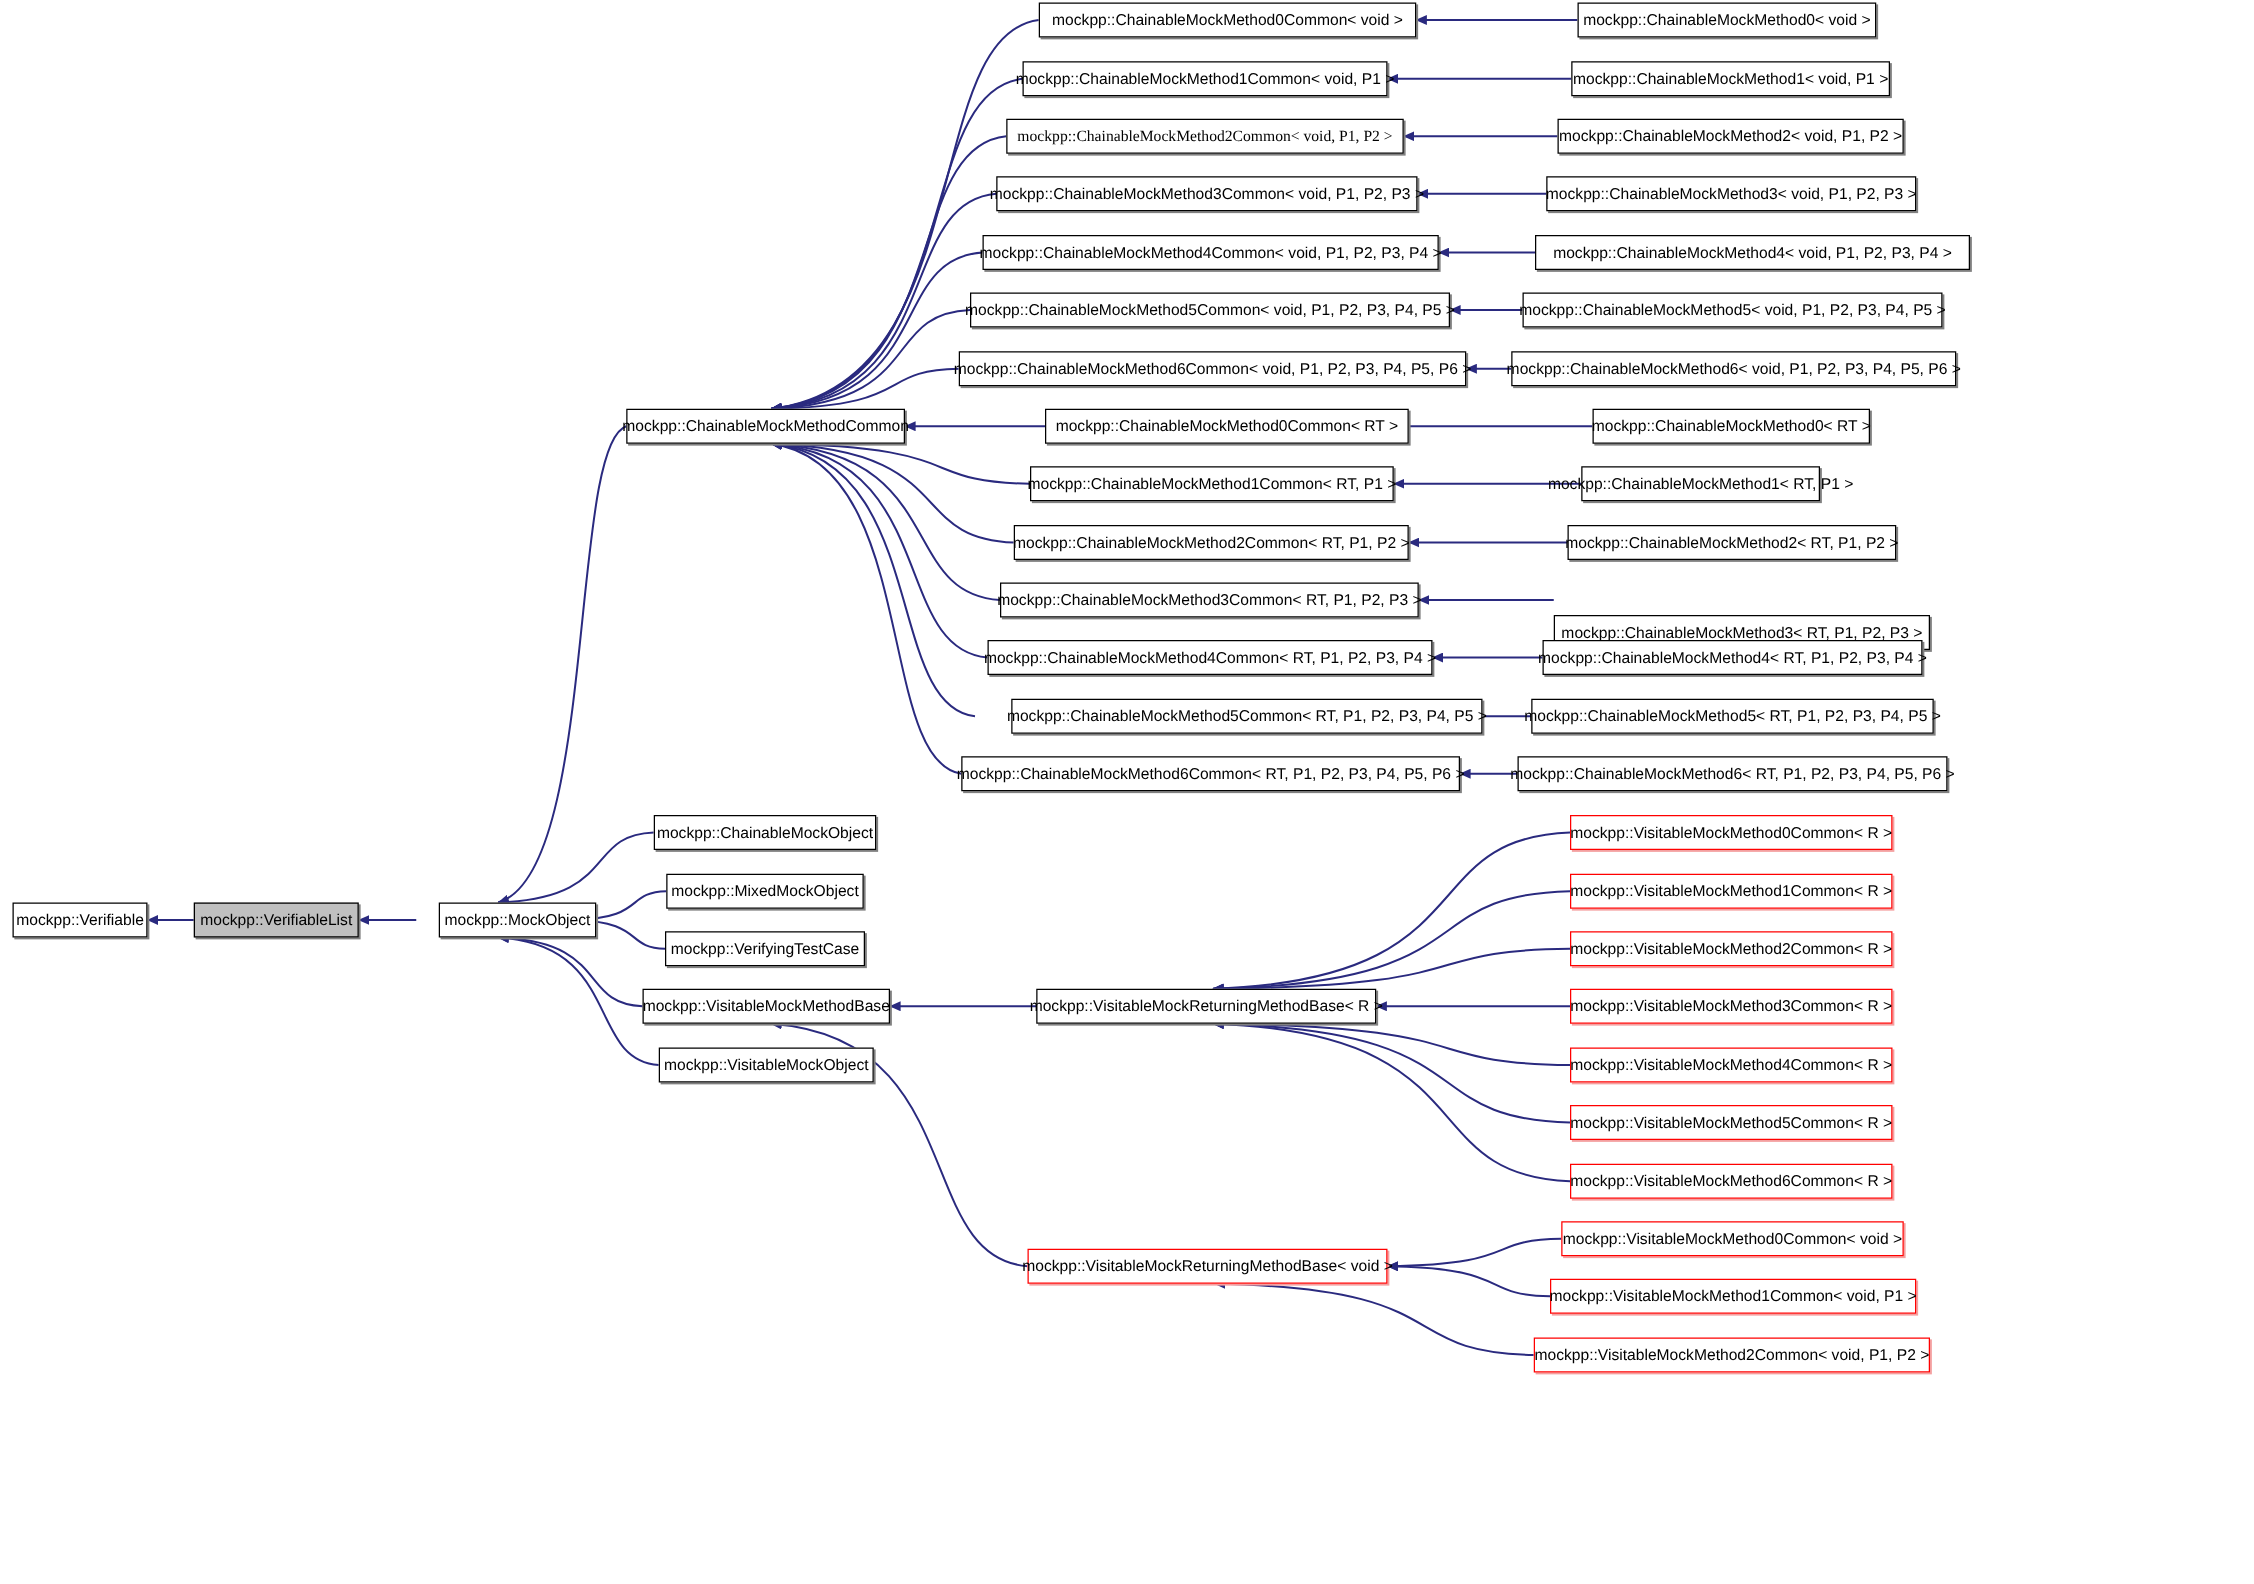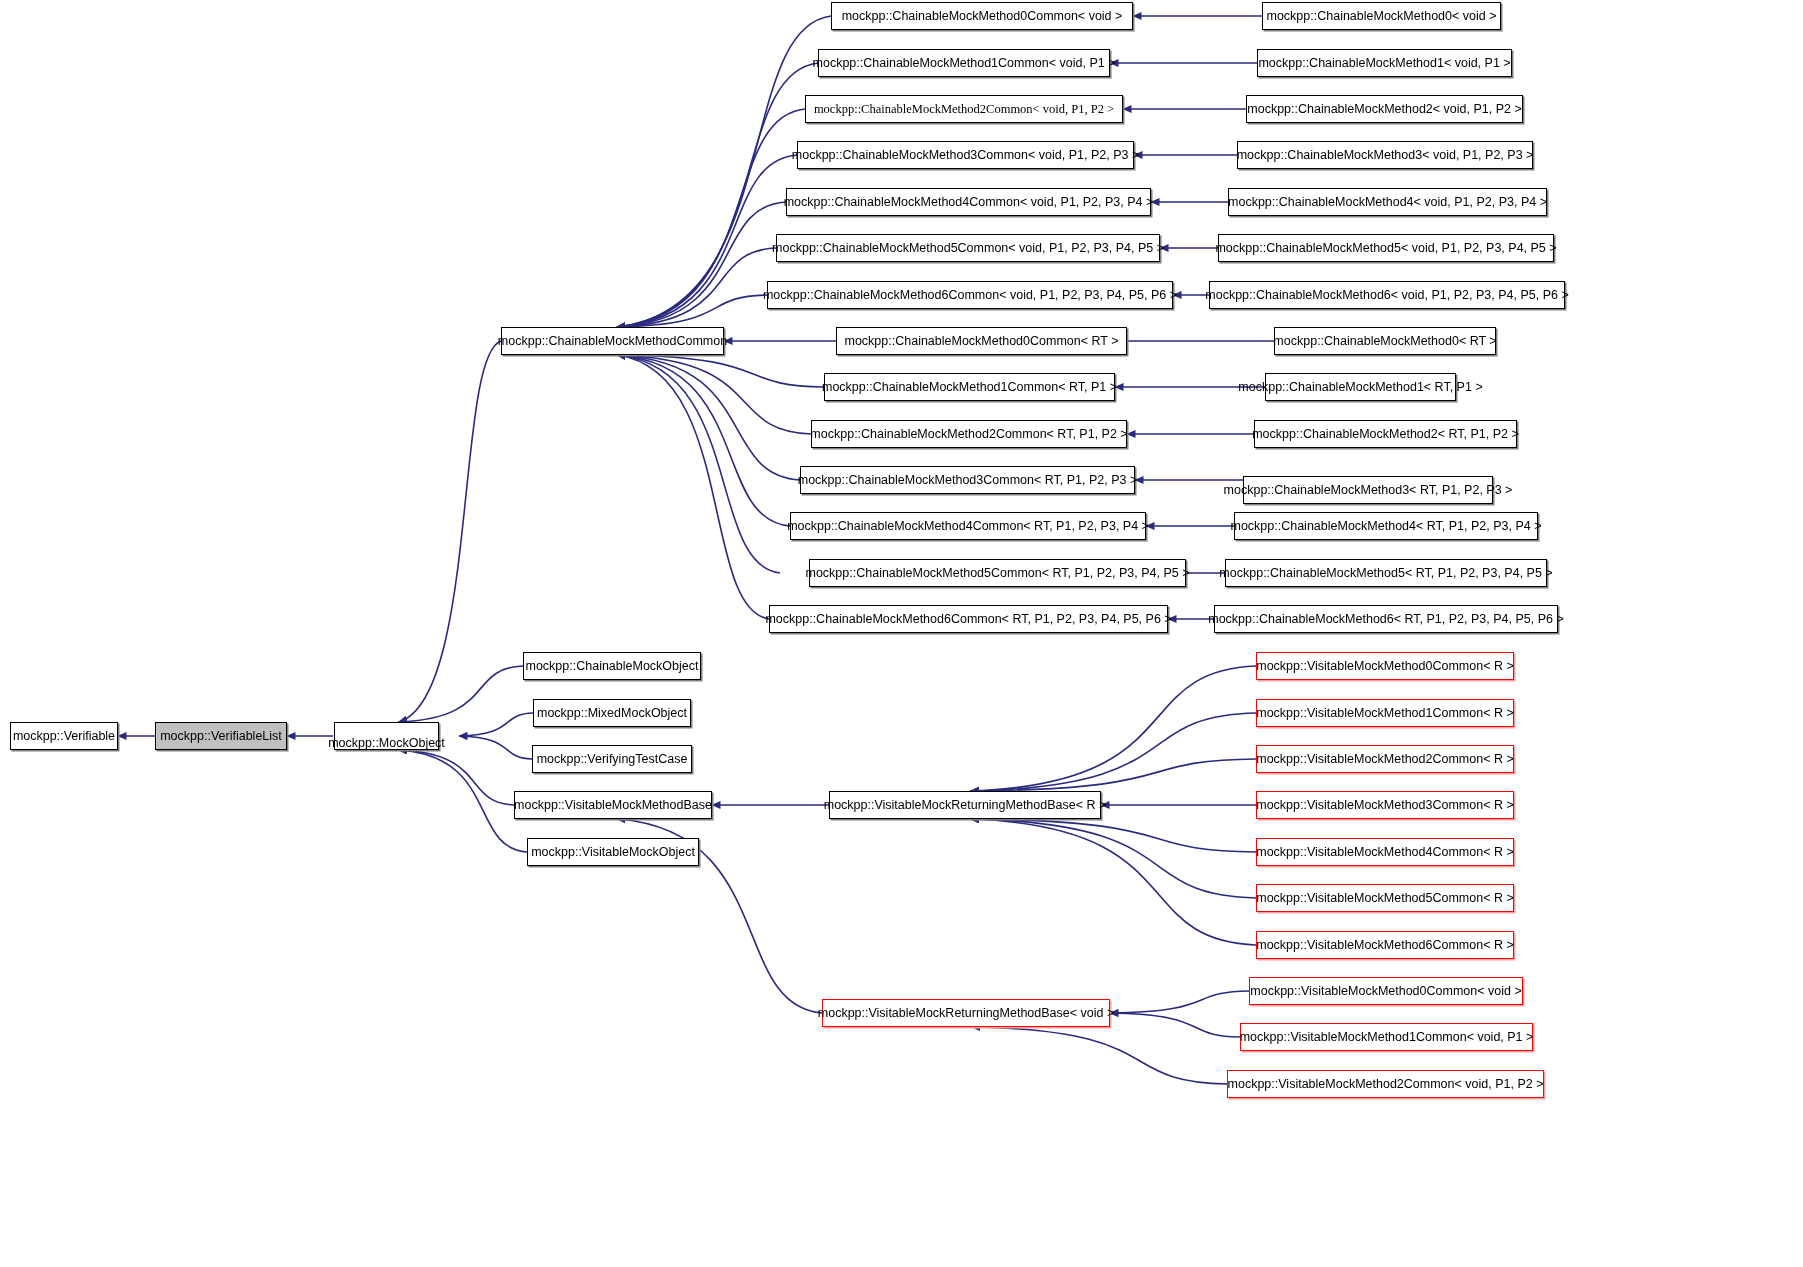--- a/index.html
+++ b/index.html
@@ -110,21 +110,21 @@
       <path d="M1240,1037 C1181.5,1036.04 1211.4,1014.44 1110,1013" stroke="#2a2a7f" stroke-width="1.6" fill="none" marker-end="url(#arrowhead)"></path>
       <path d="M1227,1084 C1112.142,1081.72 1170.8472,1030.42 971.76,1027" stroke="#2a2a7f" stroke-width="1.6" fill="none" marker-end="url(#arrowhead)"></path>
     </svg>
   <div id="nodes">
       <div class="node" style="left: 10px; top: 722px; width: 108px;">
         <span class="lbl">mockpp::Verifiable</span>
       </div>
       <div class="node highlight" style="left: 155px; top: 722px; width: 132px;">
         <span class="lbl">mockpp::VerifiableList</span>
       </div>
-      <div class="node" style="left: 334px; top: 722px; width: 105px; align-items: flex-end;">
+      <div class="node" style="left: 351px; top: 722px; width: 126px;">
         <span class="lbl">mockpp::MockObject</span>
       </div>
       <div class="node" style="left: 501px; top: 327px; width: 223px;">
         <span class="lbl">mockpp::ChainableMockMethodCommon</span>
       </div>
       <div class="node" style="left: 831px; top: 2px; width: 302px;">
         <span class="lbl">mockpp::ChainableMockMethod0Common&lt; void &gt;</span>
       </div>
       <div class="node" style="left: 818px; top: 49px; width: 292px;">
         <span class="lbl">mockpp::ChainableMockMethod1Common&lt; void, P1 &gt;</span>
@@ -170,39 +170,39 @@
       </div>
       <div class="node" style="left: 1257px; top: 49px; width: 255px;">
         <span class="lbl">mockpp::ChainableMockMethod1&lt; void, P1 &gt;</span>
       </div>
       <div class="node" style="left: 1246px; top: 95px; width: 277px;">
         <span class="lbl">mockpp::ChainableMockMethod2&lt; void, P1, P2 &gt;</span>
       </div>
       <div class="node" style="left: 1237px; top: 141px; width: 296px;">
         <span class="lbl">mockpp::ChainableMockMethod3&lt; void, P1, P2, P3 &gt;</span>
       </div>
-      <div class="node" style="left: 1228px; top: 188px; width: 319px; text-align: right;">
+      <div class="node" style="left: 1228px; top: 188px; width: 348px; text-align: right;">
         <span class="lbl">mockpp::ChainableMockMethod4&lt; void, P1, P2, P3, P4 &gt;</span>
       </div>
       <div class="node" style="left: 1218px; top: 234px; width: 336px;">
         <span class="lbl">mockpp::ChainableMockMethod5&lt; void, P1, P2, P3, P4, P5 &gt;</span>
       </div>
       <div class="node" style="left: 1209px; top: 281px; width: 356px;">
         <span class="lbl">mockpp::ChainableMockMethod6&lt; void, P1, P2, P3, P4, P5, P6 &gt;</span>
       </div>
       <div class="node" style="left: 1274px; top: 327px; width: 222px;">
         <span class="lbl">mockpp::ChainableMockMethod0&lt; RT &gt;</span>
       </div>
       <div class="node" style="left: 1265px; top: 373px; width: 191px;">
         <span class="lbl">mockpp::ChainableMockMethod1&lt; RT, P1 &gt;</span>
       </div>
       <div class="node" style="left: 1254px; top: 420px; width: 263px;">
         <span class="lbl">mockpp::ChainableMockMethod2&lt; RT, P1, P2 &gt;</span>
       </div>
-      <div class="node" style="left: 1243px; top: 476px; width: 250px;">
+      <div class="node" style="left: 1243px; top: 492px; width: 301px;">
         <span class="lbl">mockpp::ChainableMockMethod3&lt; RT, P1, P2, P3 &gt;</span>
       </div>
       <div class="node" style="left: 1234px; top: 512px; width: 304px;">
         <span class="lbl">mockpp::ChainableMockMethod4&lt; RT, P1, P2, P3, P4 &gt;</span>
       </div>
       <div class="node" style="left: 1225px; top: 559px; width: 322px;">
         <span class="lbl">mockpp::ChainableMockMethod5&lt; RT, P1, P2, P3, P4, P5 &gt;</span>
       </div>
       <div class="node" style="left: 1214px; top: 605px; width: 344px;">
         <span class="lbl">mockpp::ChainableMockMethod6&lt; RT, P1, P2, P3, P4, P5, P6 &gt;</span>

